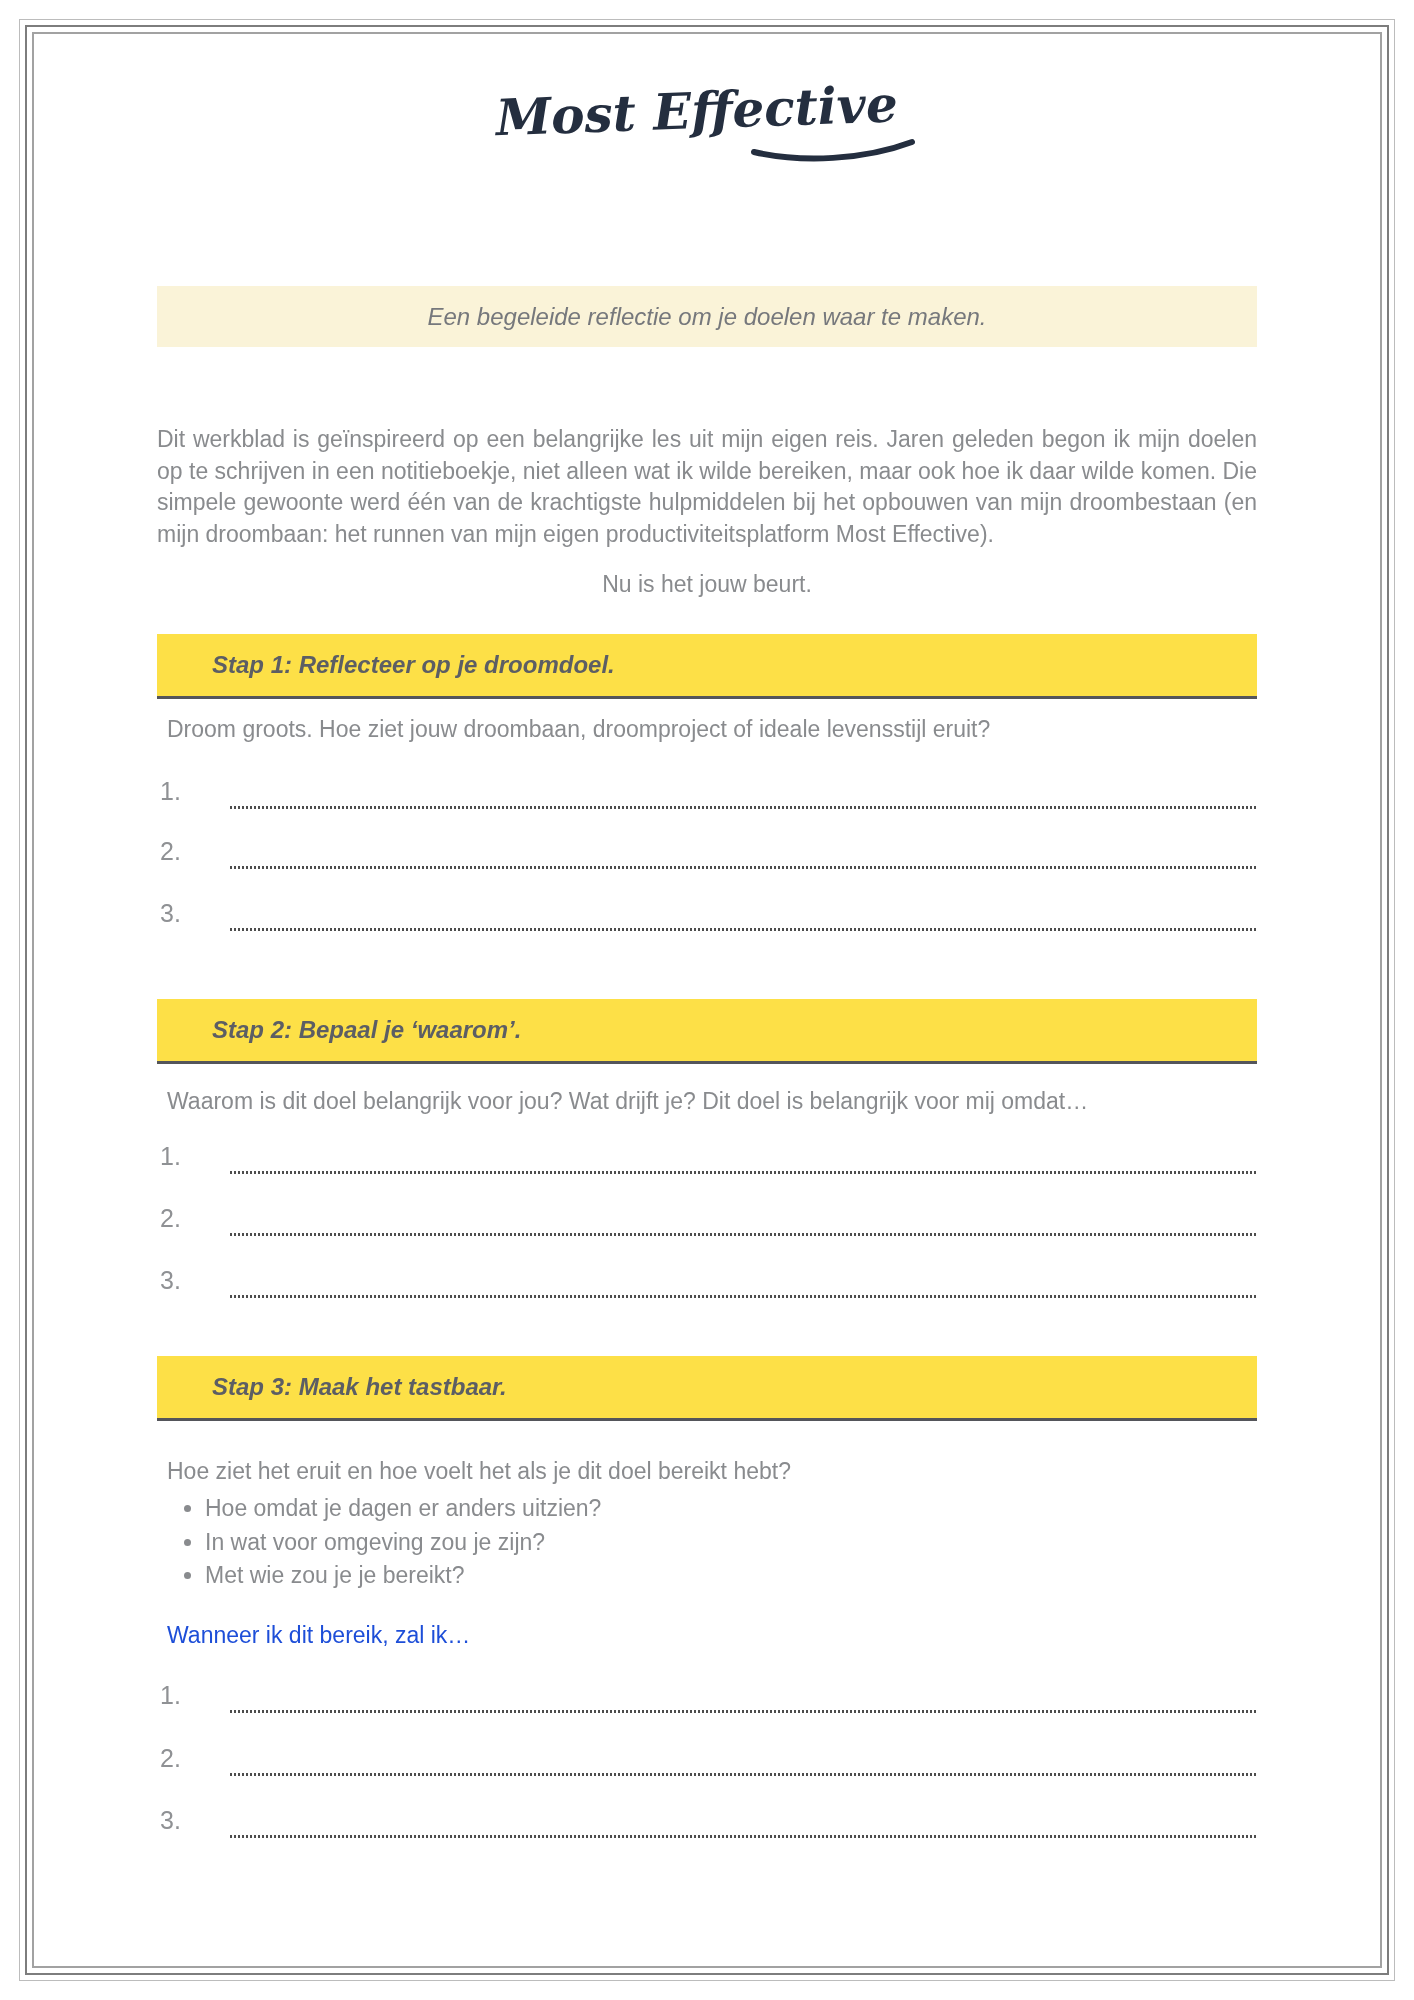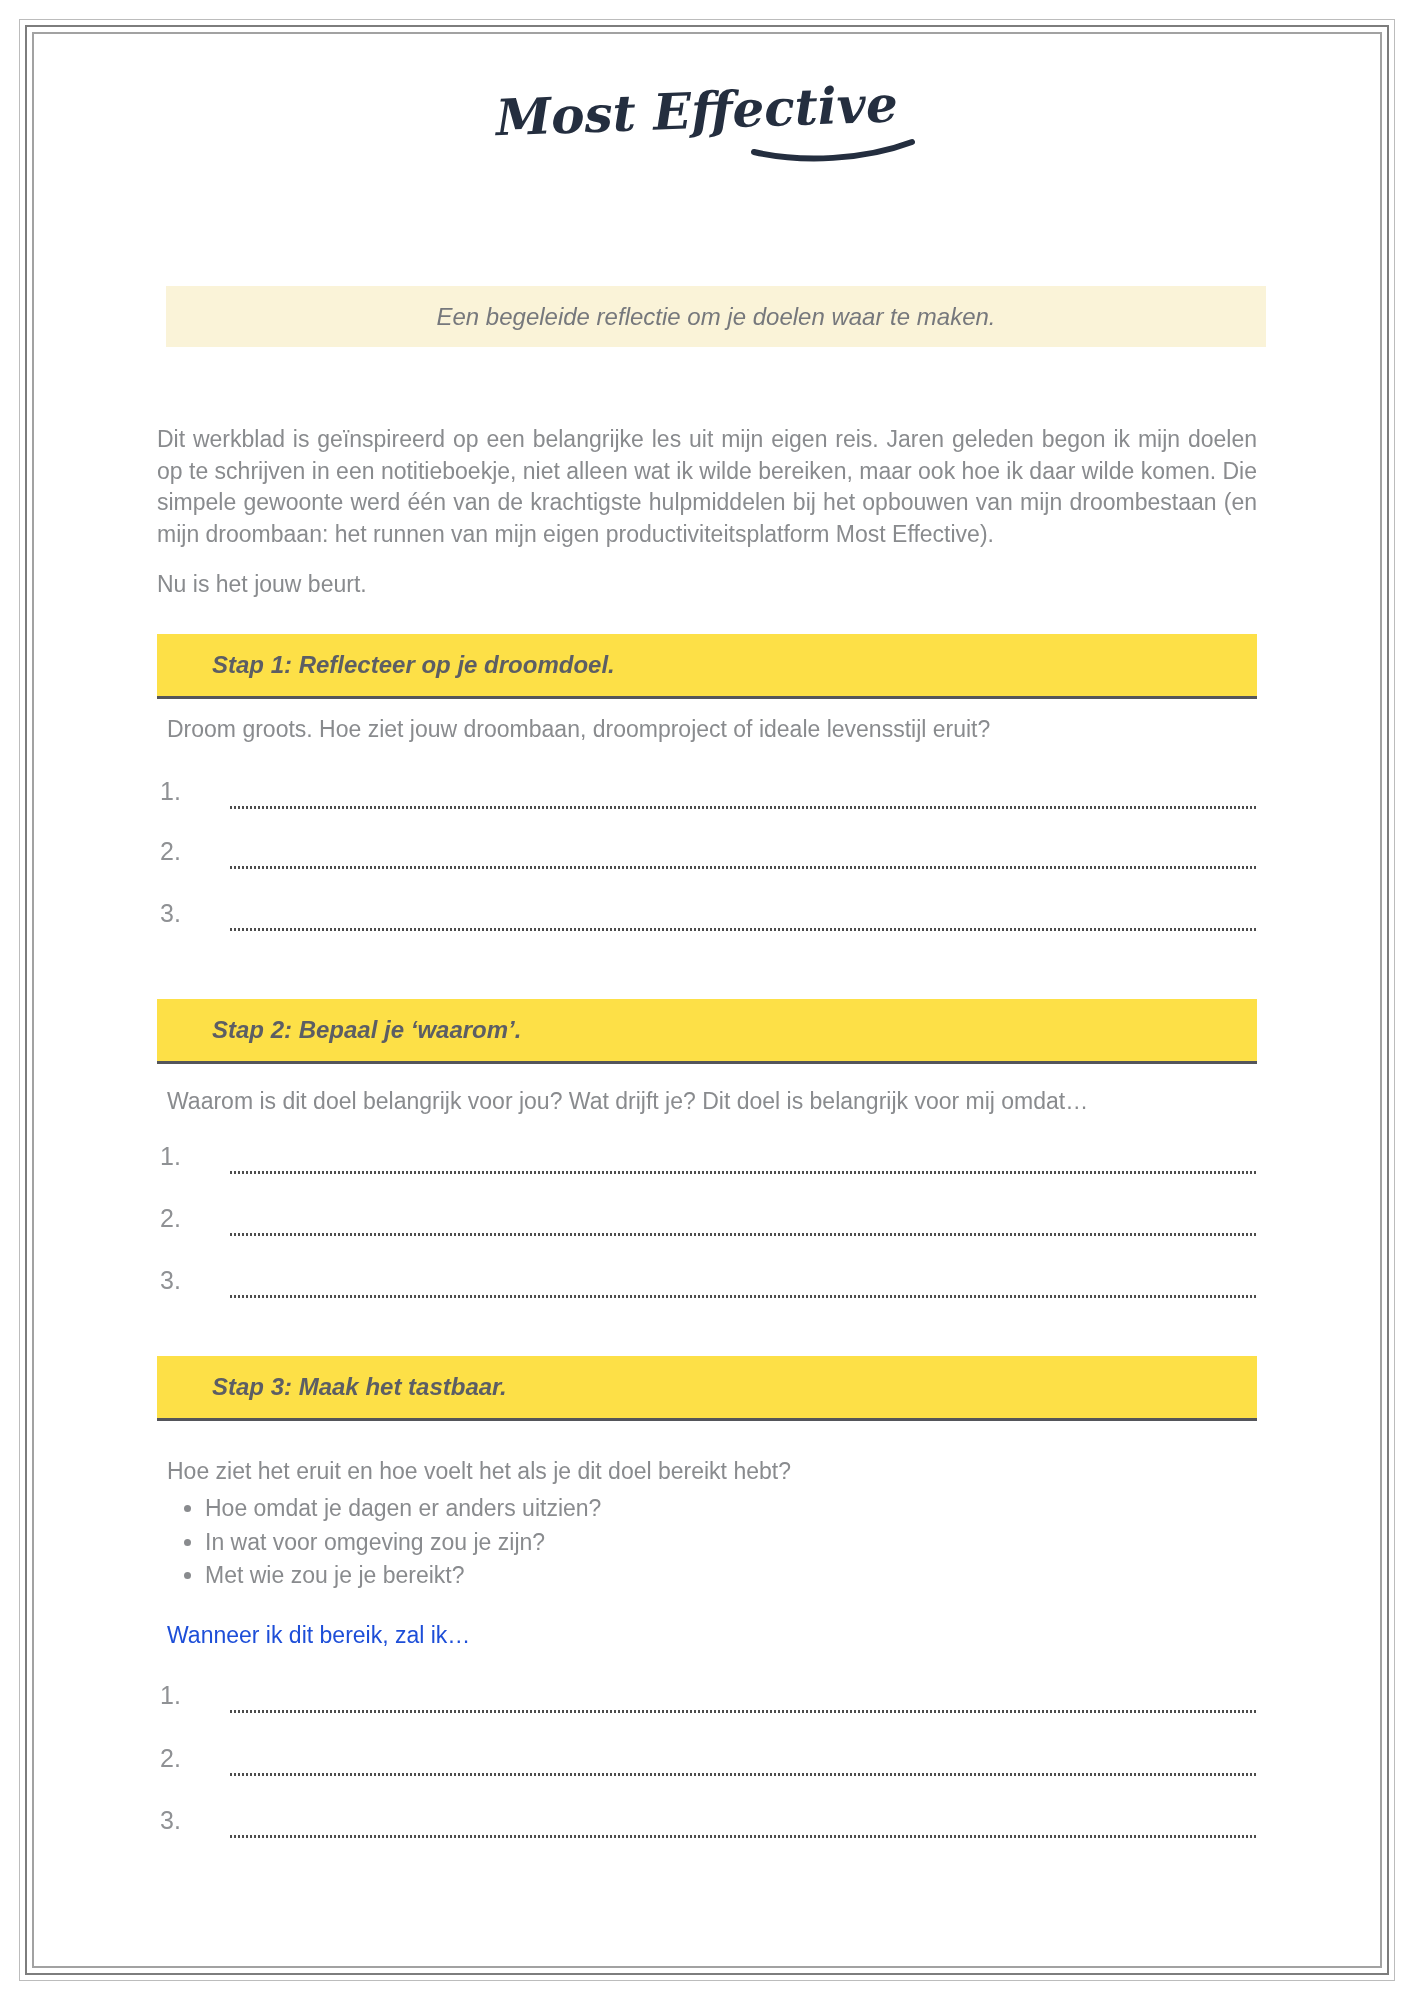--- a/index.html
+++ b/index.html
@@ -17,32 +17,32 @@
   .abs{position:absolute;}
 
   .logo{top:60px;left:0;width:100%;text-align:center;}
 
   .doc-title{
     top:232px;left:0;width:100%;text-align:center;
     font-size:28px;font-weight:700;letter-spacing:12px;word-spacing:10px;
     color:#737577;text-indent:12px;
   }
 
-  .subtitle-box{top:286px;left:0;width:100%;height:61px;background:#faf3d8;margin-left:9px;}
+  .subtitle-box{top:286px;left:0;width:100%;height:61px;background:#faf3d8;}
   .subtitle-box span{
     display:block;text-align:center;line-height:61px;
     font-style:italic;font-size:24px;color:#76787c;
   }
 
   .intro{
     top:376px;left:0;width:1100px;
     font-size:23px;line-height:31.5px;color:#898b8e;text-align:justify;margin-top:48px;
   }
 
-  .turn{top:571px;left:0;width:100%;text-align:left;font-size:23px;color:#898b8e;}
+  .turn{top:571px;left:0;width:100%;text-align:center;font-size:23px;color:#898b8e;}
 
   .step-header{left:0;width:100%;height:62px;background:#fde047;border-bottom:3px solid #54555a;}
   .step-header span{
     display:block;line-height:62px;padding-left:55px;
     font-size:24px;font-weight:700;font-style:italic;color:#5c5e64;
   }
   .sh1{top:634px;} .sh2{top:999px;} .sh3{top:1356px;}
 
   .question{left:0;width:1090px;padding-left:10px;font-size:23px;line-height:30px;color:#898b8e;}
   .q1{top:714px;} .q2{top:1086px;} .q3{top:1456px;}

